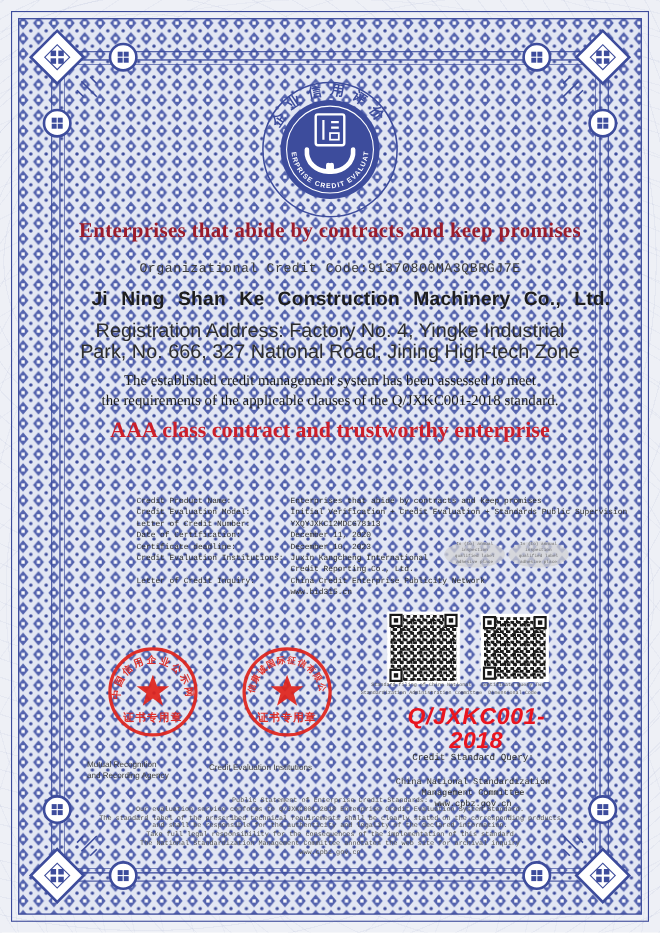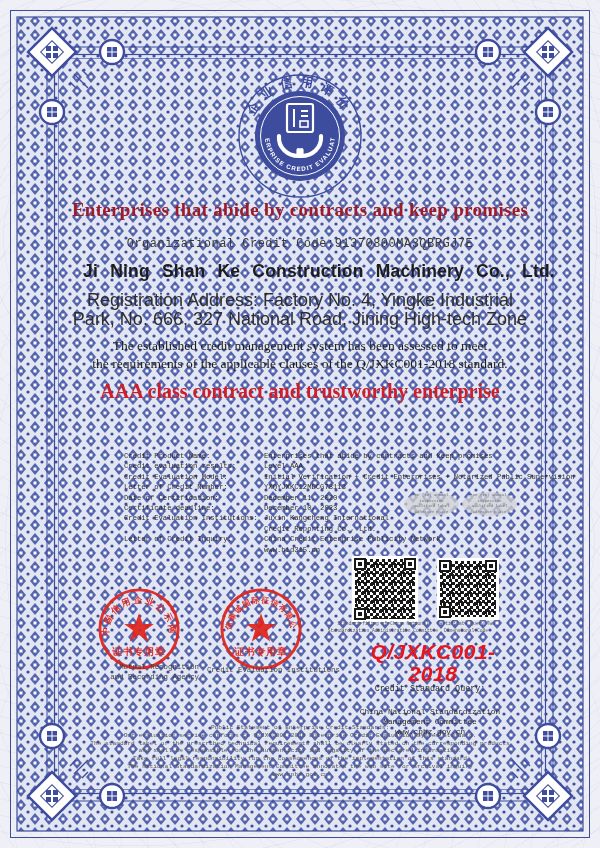--- a/index.html
+++ b/index.html
@@ -24,21 +24,21 @@
   .grade{top:380px;font-family:"Liberation Serif",serif;font-weight:bold;font-size:20px;color:#cd1f2a;}
   .superv{top:415px;font-family:"Liberation Mono",monospace;font-size:10.2px;color:#3c3c3c;line-height:15.5px;}
   .details{top:451px;left:84px;font-family:"Liberation Mono",monospace;font-size:7.2px;color:#2e2e2e;line-height:10.4px;margin-left:40px;}
   .drow{white-space:nowrap;}
   .dlabel{display:inline-block;min-width:140px;vertical-align:top;}
   .dvalue{display:inline-block;vertical-align:top;white-space:pre;}
   .sticker{position:absolute;width:55px;height:24px;border-radius:50%;background:rgba(210,210,212,.75);
     display:flex;align-items:center;justify-content:center;text-align:center;
     font-family:"Liberation Mono",monospace;font-size:4px;line-height:5.5px;color:#6f6f6f;white-space:pre-line;}
   .seal{position:absolute;width:88px;height:88px;opacity:.93;}
-  .seal-cap{position:absolute;font-family:Liberation Mono, monospace;font-size:7.4px;line-height:9.5px;color:#3f3f3f;text-align:right;white-space:pre-line;}
+  .seal-cap{position:absolute;font-family:Liberation Sans, sans-serif;font-size:7.4px;line-height:9.5px;color:#3f3f3f;text-align:left;white-space:pre-line;margin-top:27px;}
   .qr{position:absolute;background:#fff;padding:3px;}
   .qr-inner{position:relative;width:100%;height:100%;
     background-image:
       repeating-conic-gradient(#181818 0% 25%, transparent 0% 50%),
       repeating-conic-gradient(transparent 0% 25%, #181818 0% 37%, transparent 0% 50%);
     background-size:6px 6px,9px 9px;background-position:0 0,2px 1px;}
   .finder{position:absolute;width:12px;height:12px;background:#fff;border:2px solid #181818;box-sizing:border-box;}
   .finder::after{content:"";position:absolute;inset:2px;background:#181818;}
   .f-tl{top:-1px;left:-1px;} .f-tr{top:-1px;right:-1px;} .f-bl{bottom:-1px;left:-1px;}
   .qr-cap{position:absolute;font-family:"Liberation Mono",monospace;font-size:4.6px;line-height:6.5px;color:#5a5a5a;text-align:center;white-space:pre-line;}
@@ -124,22 +124,21 @@
   <div class="abs ctr orgcode">Organizational Credit Code:91370800MA3QBRGJ7E</div>
   <div class="abs ctr company">Ji Ning Shan Ke Construction Machinery Co., Ltd.</div>
   <div class="abs ctr regaddr pre">Registration Address: Factory No. 4, Yingke Industrial
 Park, No. 666, 327 National Road, Jining High-tech Zone</div>
   <div class="abs ctr assess pre">The established credit management system has been assessed to meet
 the requirements of the applicable clauses of the Q/JXKC001-2018 standard.</div>
   <div class="abs ctr grade">AAA class contract and trustworthy enterprise</div>
 
   <div class="abs details">
     <div class="drow"><span class="dlabel">Credit Product Name:</span><span class="dvalue">Enterprises that abide by contracts and keep promises</span></div>
-    <div class="drow"><span class="dlabel">Credit evaluation results:</span><span class="dvalue">Level AAA</span></div>
-    <div class="drow"><span class="dlabel">Credit Evaluation Model:</span><span class="dvalue">Initial Verification + Credit Enterprises + Notarized Public Supervision</span></div>
+    <div class="drow"><span class="dlabel">Credit Evaluation Model:</span><span class="dvalue">Initial Verification + Credit Evaluation + Standards Public Supervision</span></div>
     <div class="drow"><span class="dlabel">Letter of Credit Number:</span><span class="dvalue">YXQYJXKC12MDCG78113</span></div>
     <div class="drow"><span class="dlabel">Date of Certification:</span><span class="dvalue">December 11, 2020</span></div>
     <div class="drow"><span class="dlabel">Certificate deadline:</span><span class="dvalue">December 10, 2023</span></div>
     <div class="drow"><span class="dlabel">Credit Evaluation Institutions:</span><span class="dvalue">Juxin Kangcheng International
 Credit Reporting Co., Ltd.</span></div>
     <div class="drow"><span class="dlabel">Letter of Credit Inquiry:</span><span class="dvalue">China Credit Enterprise Publicity Network
 www.bid315.cn</span></div>
   </div>
 
   <div class="sticker" style="top:492px;left:404px;">In (to) annual inspection

